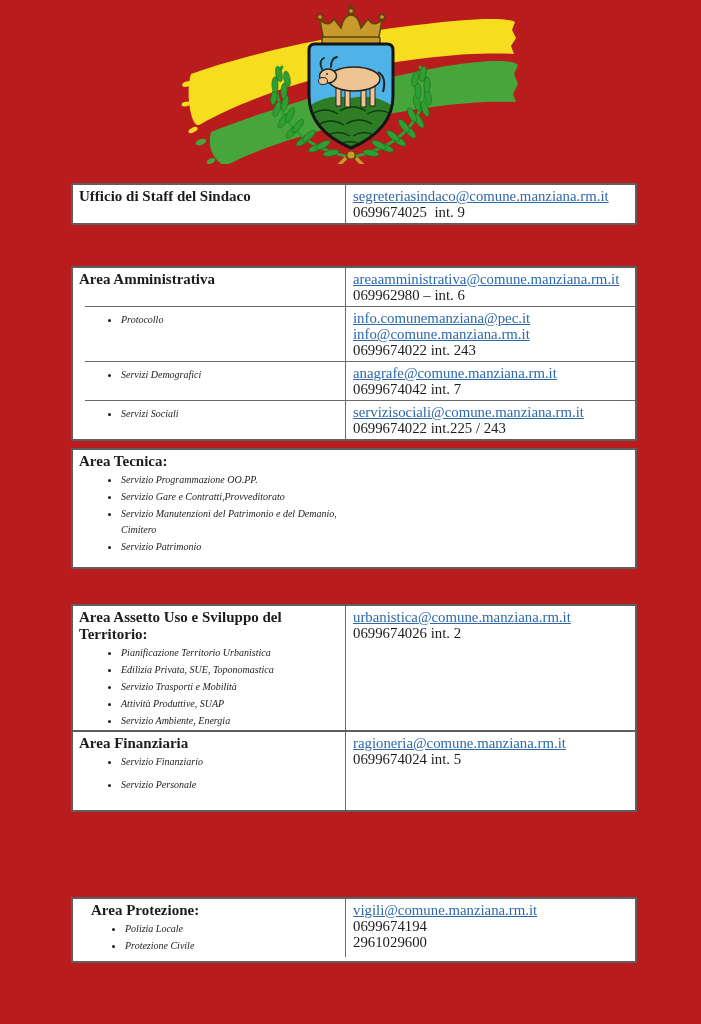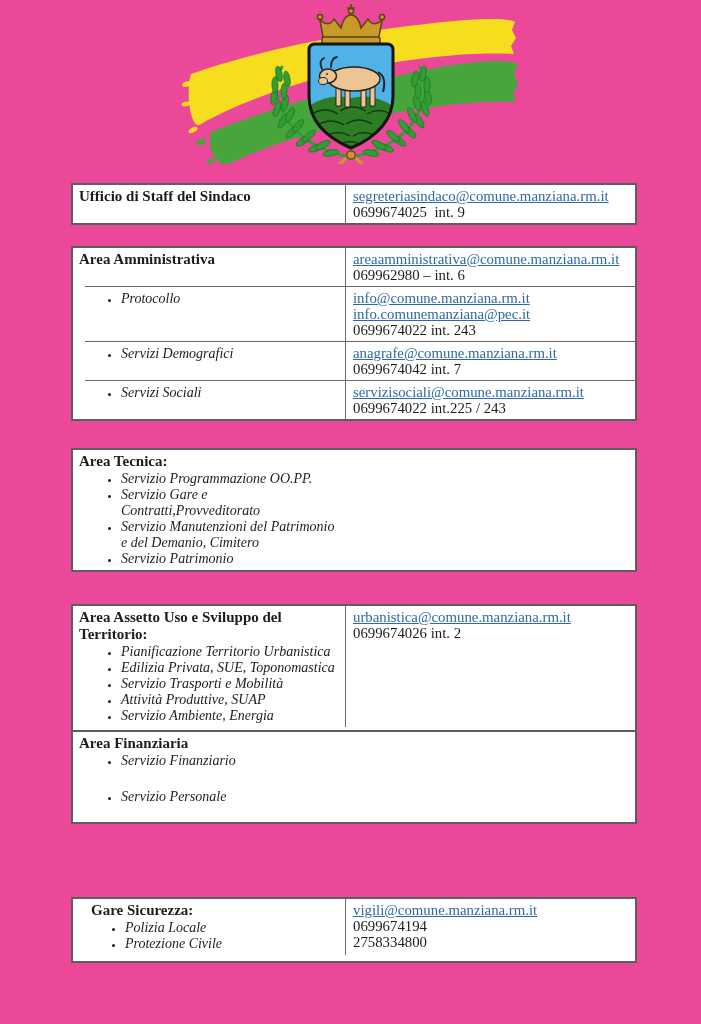--- a/index.html
+++ b/index.html
@@ -1,65 +1,65 @@
 <!DOCTYPE html>
 <html style="--text_black: #1c1c1c; --link_blue: #2e68a8; --border_dark: #5e5e5e; --border_gray: #6a6a6a; --brush_yellow: #f6dd1e; --brush_green: #46a63c; --shield_blue: #4fb3e8; --mound_green: #2e7d26; --bull_tan: #efc493; --crown_gold: #c79b2b; --branch_green: #2f9e33;"><head>
 <meta charset="utf-8">
 <style>
   html,body{margin:0;padding:0;background:#ffffff;}
   .page{
     position:relative;
     width:701px;height:1024px;
     margin:0 auto;
-    background:#ec4899;
+    background:#b91c1c;
     font-family:"Liberation Serif", serif;
     color:var(--text_black,#1c1c1c);
     overflow:hidden;
   }
   .logo{position:absolute;left:181px;top:4px;}
 
   
   .tbl{
     position:absolute;left:71px;width:566px;
     border:2px solid var(--border_dark,#5e5e5e);
     box-sizing:border-box;background:#fff;
   }
   .tbl:nth-child(1){top:183px;min-height:35px;}
-  .tbl:nth-child(2){top:246px;}
+  .tbl:nth-child(2){top:266px;}
   .tbl:nth-child(3){top:448px;min-height:121px;}
   .tbl:nth-child(4){top:604px;min-height:137px;}
   .tbl:nth-child(5){top:730px;}
   .tbl:nth-child(6){top:897px;min-height:66px;}
 
   .row{display:grid;grid-template-columns:272px 1fr;position:relative;}
   .row + .row{border-top:1px solid var(--border_gray,#6a6a6a);}
   .row + .row::before{ 
     content:"";position:absolute;left:0;top:-1px;width:12px;height:1px;background:#fff;
   }
   .cell{box-sizing:border-box;}
   .cell.left{padding:3px 8px 3px 6px;}
   .cell.right{border-left:1px solid var(--border_gray,#6a6a6a);padding:3px 18px 3px 7px;}
 
   .heading{font-weight:bold;font-size:15px;line-height:17px;}
   .bullets{
     margin:1px 0 0 0;padding:0 0 0 42px;
-    list-style-type:disc;font-style:italic;font-size:14px;
+    list-style-type:disc;font-style:italic;font-size:10px;
   }
   .bullets li{line-height:16px;}
   .bullets li::marker{font-size:11px;}
 
   .email{
     display:block;font-size:14.8px;line-height:16px;
     color:var(--link_blue,#2e68a8);text-decoration:underline;cursor:pointer;
   }
   .phone{font-size:14.8px;line-height:16px;white-space:pre-wrap;}
 
   
   .tbl:nth-child(5) .row:first-child .bullets{margin-bottom:14px;}
-  .tbl:nth-child(5) .row:first-child .bullets li + li{margin-top:20px;}
+  .tbl:nth-child(5) .row:first-child .bullets li + li{margin-top:6px;}
   .tbl:nth-child(6) .heading{padding-left:12px;}
   .tbl:nth-child(6) .bullets{padding-left:46px;}
 </style>
 </head>
 <body>
 
 <div class="page">
 
   <svg class="logo" width="340" height="160" viewBox="0 0 340 160">
     <defs>
@@ -174,22 +174,22 @@
             <div class="phone">069962980 – int. 6</div>
           </div>
         </div>
         <div class="row">
           <div class="cell left">
             <ul class="bullets">
               <li>Protocollo</li>
             </ul>
           </div>
           <div class="cell right">
+            <a class="email">info.comunemanziana@pec.it</a>
             <a class="email">info@comune.manziana.rm.it</a>
-            <a class="email">info.comunemanziana@pec.it</a>
             <div class="phone">0699674022 int. 243</div>
           </div>
         </div>
         <div class="row">
           <div class="cell left">
             <ul class="bullets">
               <li>Servizi Demografici</li>
             </ul>
           </div>
           <div class="cell right">
@@ -242,33 +242,37 @@
       </div>
       <div class="tbl">
         <div class="row">
           <div class="cell left">
             <div class="heading">Area Finanziaria</div>
             <ul class="bullets">
               <li>Servizio Finanziario</li>
               <li>Servizio Personale</li>
             </ul>
           </div>
-        </div>
-      </div>
-      <div class="tbl">
-        <div class="row">
-          <div class="cell left">
-            <div class="heading">Gare Sicurezza:</div>
+          <div class="cell right">
+            <a class="email">ragioneria@comune.manziana.rm.it</a>
+            <div class="phone">0699674024 int. 5</div>
+          </div>
+        </div>
+      </div>
+      <div class="tbl">
+        <div class="row">
+          <div class="cell left">
+            <div class="heading">Area Protezione:</div>
             <ul class="bullets">
               <li>Polizia Locale</li>
               <li>Protezione Civile</li>
             </ul>
           </div>
           <div class="cell right">
             <a class="email">vigili@comune.manziana.rm.it</a>
             <div class="phone">0699674194</div>
-            <div class="phone">2758334800</div>
+            <div class="phone">2961029600</div>
           </div>
         </div>
       </div>
     </div>
 
 </div>
 
 </body></html>

